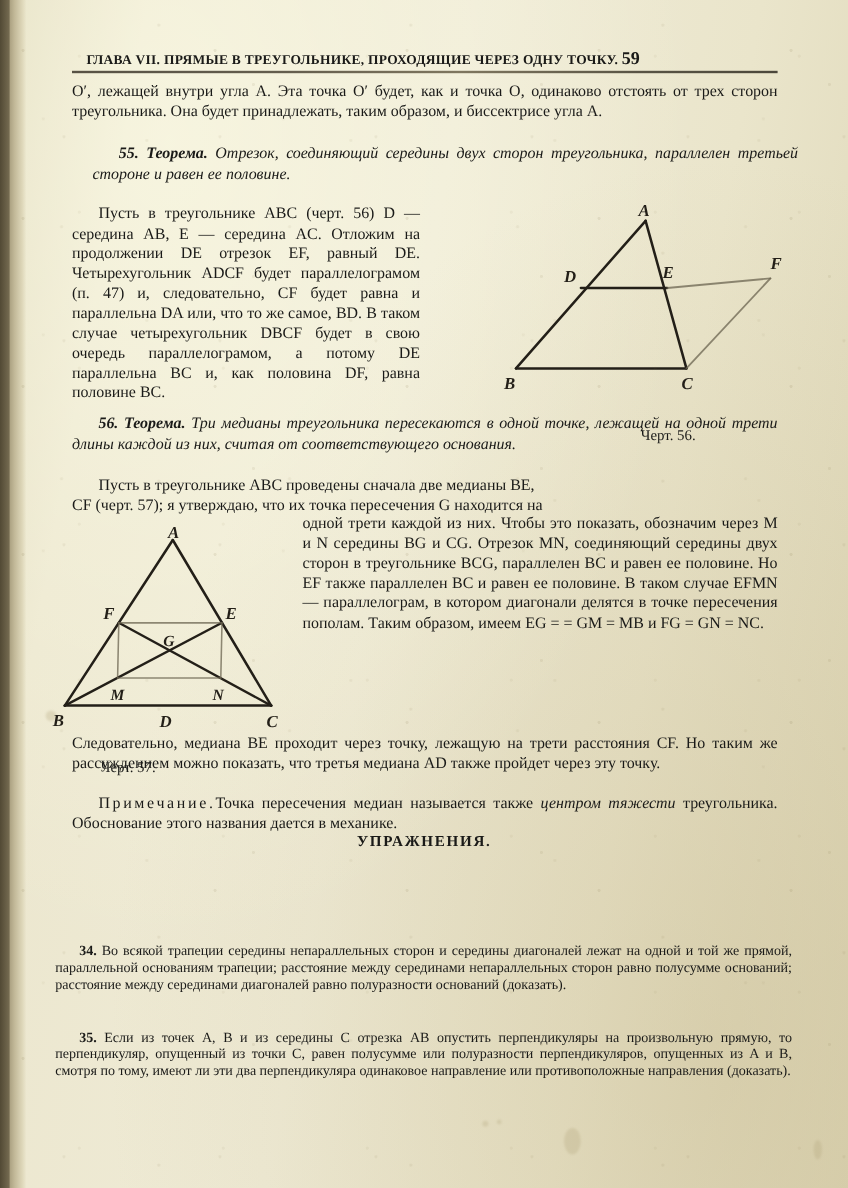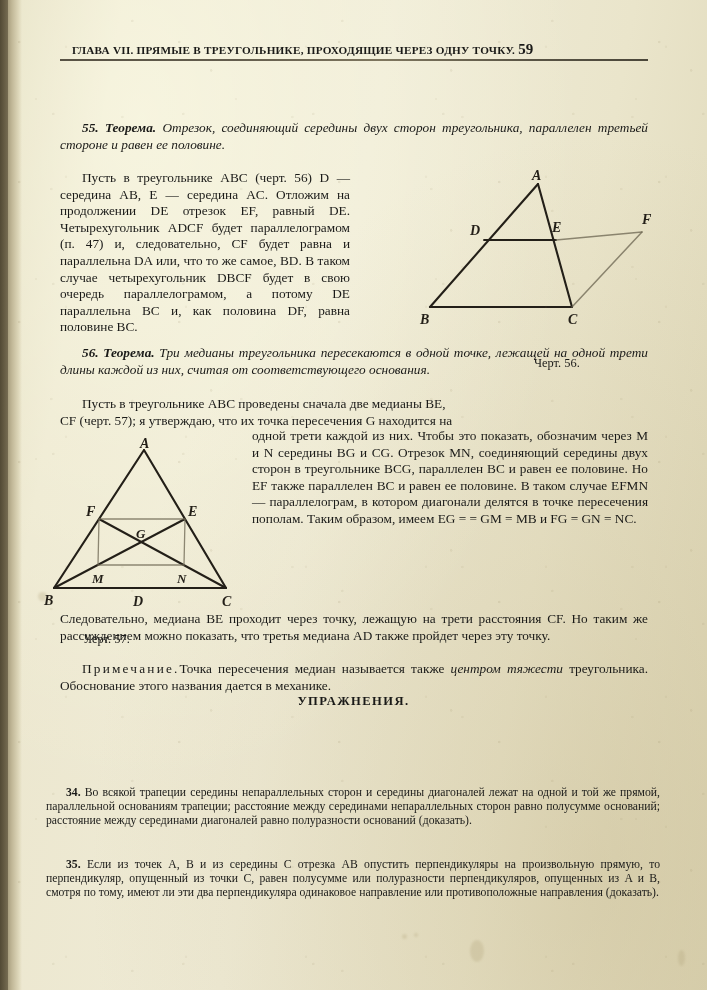--- a/index.html
+++ b/index.html
@@ -60,21 +60,21 @@
 
   
   .blk{position:absolute;font-size:13.3px;line-height:16.6px;text-align:justify;}
   .ind{display:inline-block;width:22px;}
   i{font-style:italic;}
   .it{font-style:italic;}
   b{font-weight:bold;}
   .sp{letter-spacing:2.2px;}
 
   #p1{left:60px;top:68px;width:588px;}
-  #t55{left:60px;top:120px;width:588px;}
+  #t55{left:77px;top:120px;width:588px;}
   #p2{left:60px;top:170px;width:290px;}
   #t56{left:60px;top:345px;width:588px;}
   #p3a{left:60px;top:396px;width:588px;}
   #p3b{left:252px;top:428px;width:396px;}
   #p3c{left:60px;top:611px;width:588px;}
   #note{left:60px;top:661px;width:588px;}
 
   .exhead{
     position:absolute;left:0;top:694px;width:707px;text-align:center;
     font-size:12.6px;font-weight:bold;letter-spacing:1.4px;
@@ -117,20 +117,23 @@
   <div class="blot" style="left:38px;top:592px;width:9px;height:9px;"></div>
 
   <div id="content">
 
     <div class="runhead">
       <span>ГЛАВА VII. ПРЯМЫЕ В ТРЕУГОЛЬНИКЕ, ПРОХОДЯЩИЕ ЧЕРЕЗ ОДНУ ТОЧКУ.</span>
       <span class="folio">59</span>
     </div>
     <div class="rule"></div>
 
+    <div class="blk" id="p1">
+      <span>O′, лежащей внутри угла A. Эта точка O′ будет, как и точка O, одинаково отстоять от трех сторон треугольника. Она будет принадлежать, таким образом, и биссектрисе угла A.</span>
+    </div>
 
     <div class="blk it" id="t55">
       <span class="ind"></span><b>55.</b>
       <b>Теорема.</b>
       <span>Отрезок, соединяющий середины двух сторон треугольника, параллелен третьей стороне и равен ее половине.</span>
     </div>
 
     <div class="blk" id="p2">
       <span class="ind"></span><span>Пусть в треугольнике ABC (черт. 56) D — середина AB, E — середина AC. Отложим на продолжении DE отрезок EF, равный DE. Четырехугольник ADCF будет параллелограмом (п. 47) и, следовательно, CF будет равна и параллельна DA или, что то же самое, BD. В таком случае четырехугольник DBCF будет в свою очередь параллелограмом, а потому DE параллельна BC и, как половина DF, равна половине BC.</span>
     </div>

